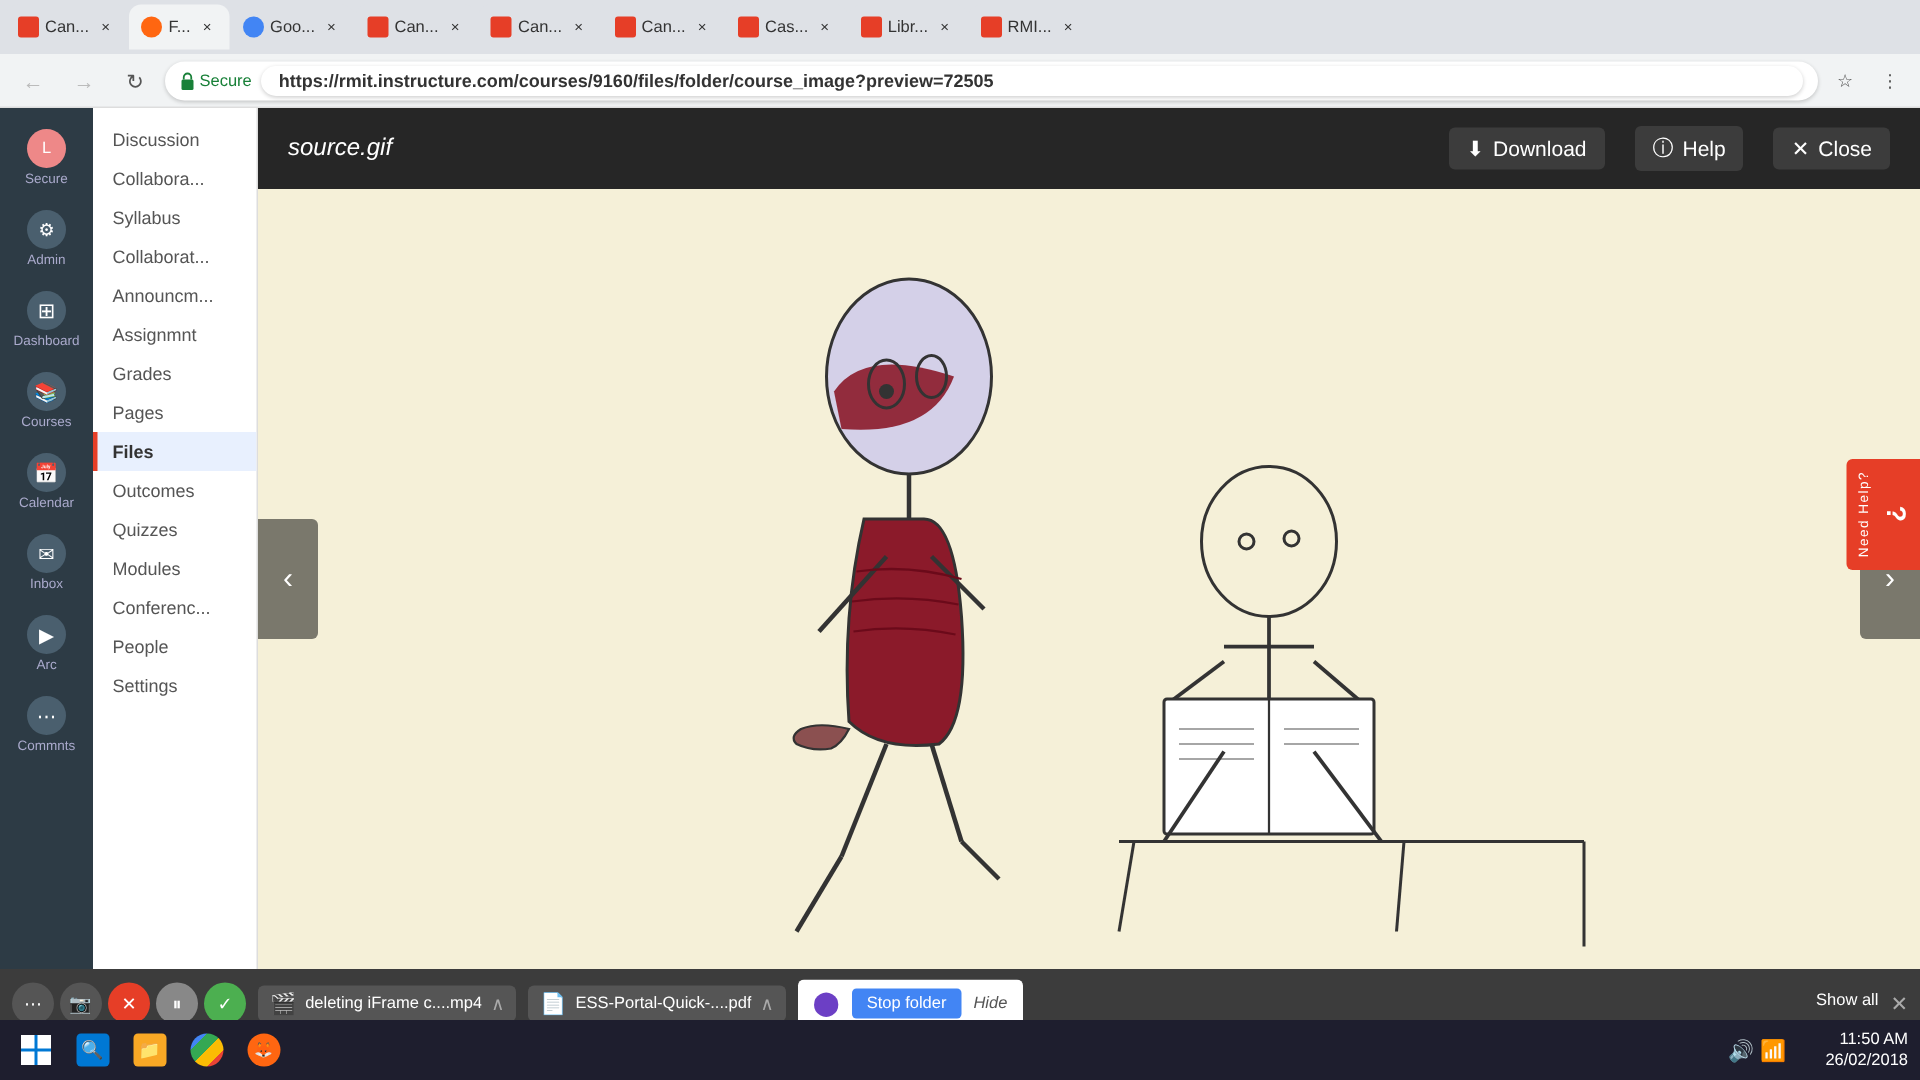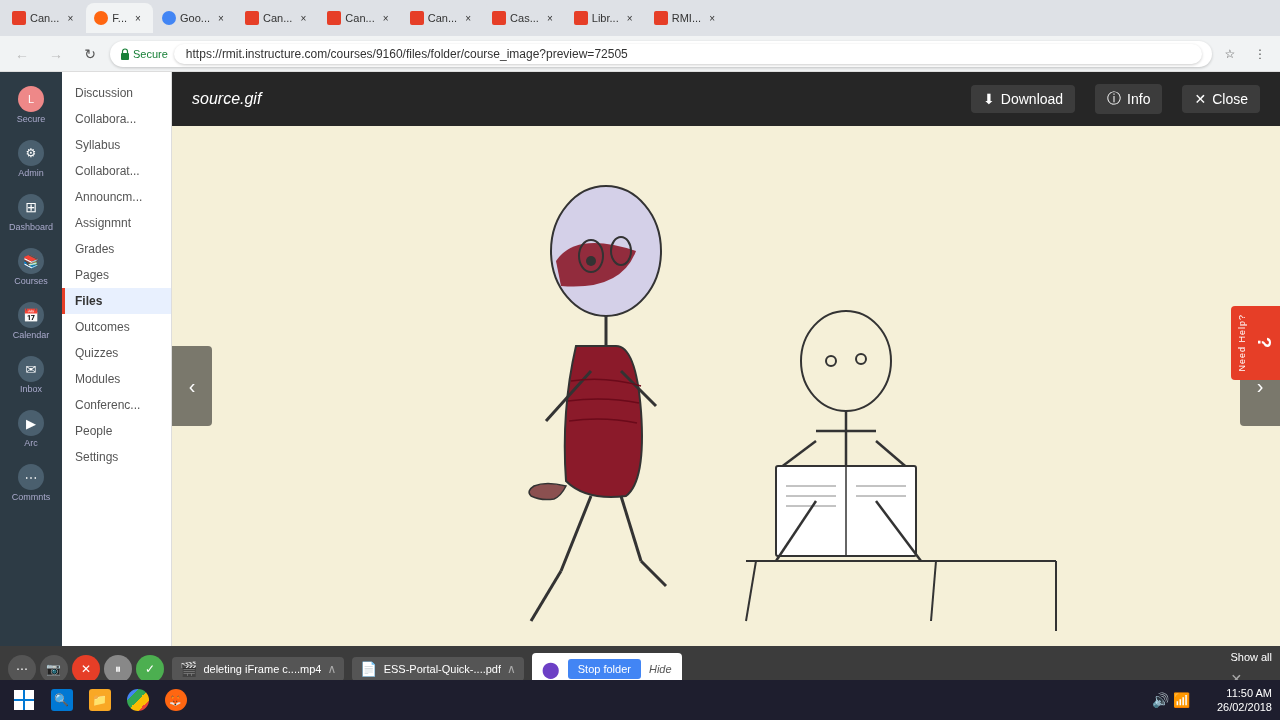--- a/index.html
+++ b/index.html
@@ -35,20 +35,21 @@
       background: #f1f3f4; padding: 0 8px; gap: 6px;
       border-bottom: 1px solid #ddd;
     }
     .nav-btn { width: 28px; height: 28px; border-radius: 50%; display: flex; align-items: center; justify-content: center; cursor: pointer; font-size: 14px; color: #555; }
     .nav-btn.disabled { color: #bbb; cursor: default; }
     .address-input {
       flex: 1; height: 20px; border-radius: 13px;
       border: none; background: white; padding: 0 12px;
       font-size: 12px; color: #333; outline: none;
       box-shadow: 0 1px 3px rgba(0,0,0,0.2);
+      font-weight: bold;
     }
     .secure-badge { display: flex; gap: 3px; font-size: 11px; color: #188038; }
     .addr-icon { width: 24px; height: 24px; border-radius: 50%; display: flex; align-items: center; justify-content: center; cursor: pointer; font-size: 12px; color: #555; }
 
     
     .main-area { display: flex; width: 1280px; height: 620px; position: relative; }
 
     
     .canvas-nav {
       width: 62px; background: #2d3b45; display: flex; flex-direction: column;
@@ -160,21 +161,21 @@
     .loom-icon { color: #6c3fc5; font-size: 16px; }
     .stop-sharing-btn {
       background: #4285f4; color: white; border: none; border-radius: 3px;
       padding: 4px 10px; font-size: 11px; cursor: pointer; white-space: nowrap;
     }
     .hide-btn {
       background: none; border: none; color: #555; font-size: 11px; cursor: pointer; font-style: italic;
     }
 
     
-    .taskbar-right { display: flex; align-items: flex-start; gap: 8px; margin-left: auto; flex-direction: column; }
+    .taskbar-right { display: flex; align-items: flex-start; gap: 8px; margin-left: auto; }
     .show-all-btn {
       background: none; border: none; color: white; font-size: 11px; cursor: pointer;
       white-space: nowrap;
     }
     .taskbar-close { color: #aaa; cursor: pointer; font-size: 14px; }
 
     
     .win-taskbar {
       position: absolute; bottom: 0; left: 0; right: 0; height: 40px;
       background: #1e1e2e; display: flex; align-items: center;
@@ -331,21 +332,21 @@
 
     <div class="preview-header">
       <span class="preview-title">source.gif</span>
       <div class="preview-header-right">
         <div class="preview-btn">
           <span>⬇</span>
           <span>Download</span>
         </div>
         <div class="preview-btn">
           <span>ⓘ</span>
-          <span>Info</span>
+          <span>Help</span>
         </div>
         <div class="preview-btn">
           <span>✕</span>
           <span>Close</span>
         </div>
       </div>
     </div>
 
     <div class="preview-image-area">
       <div class="sketch-container">

